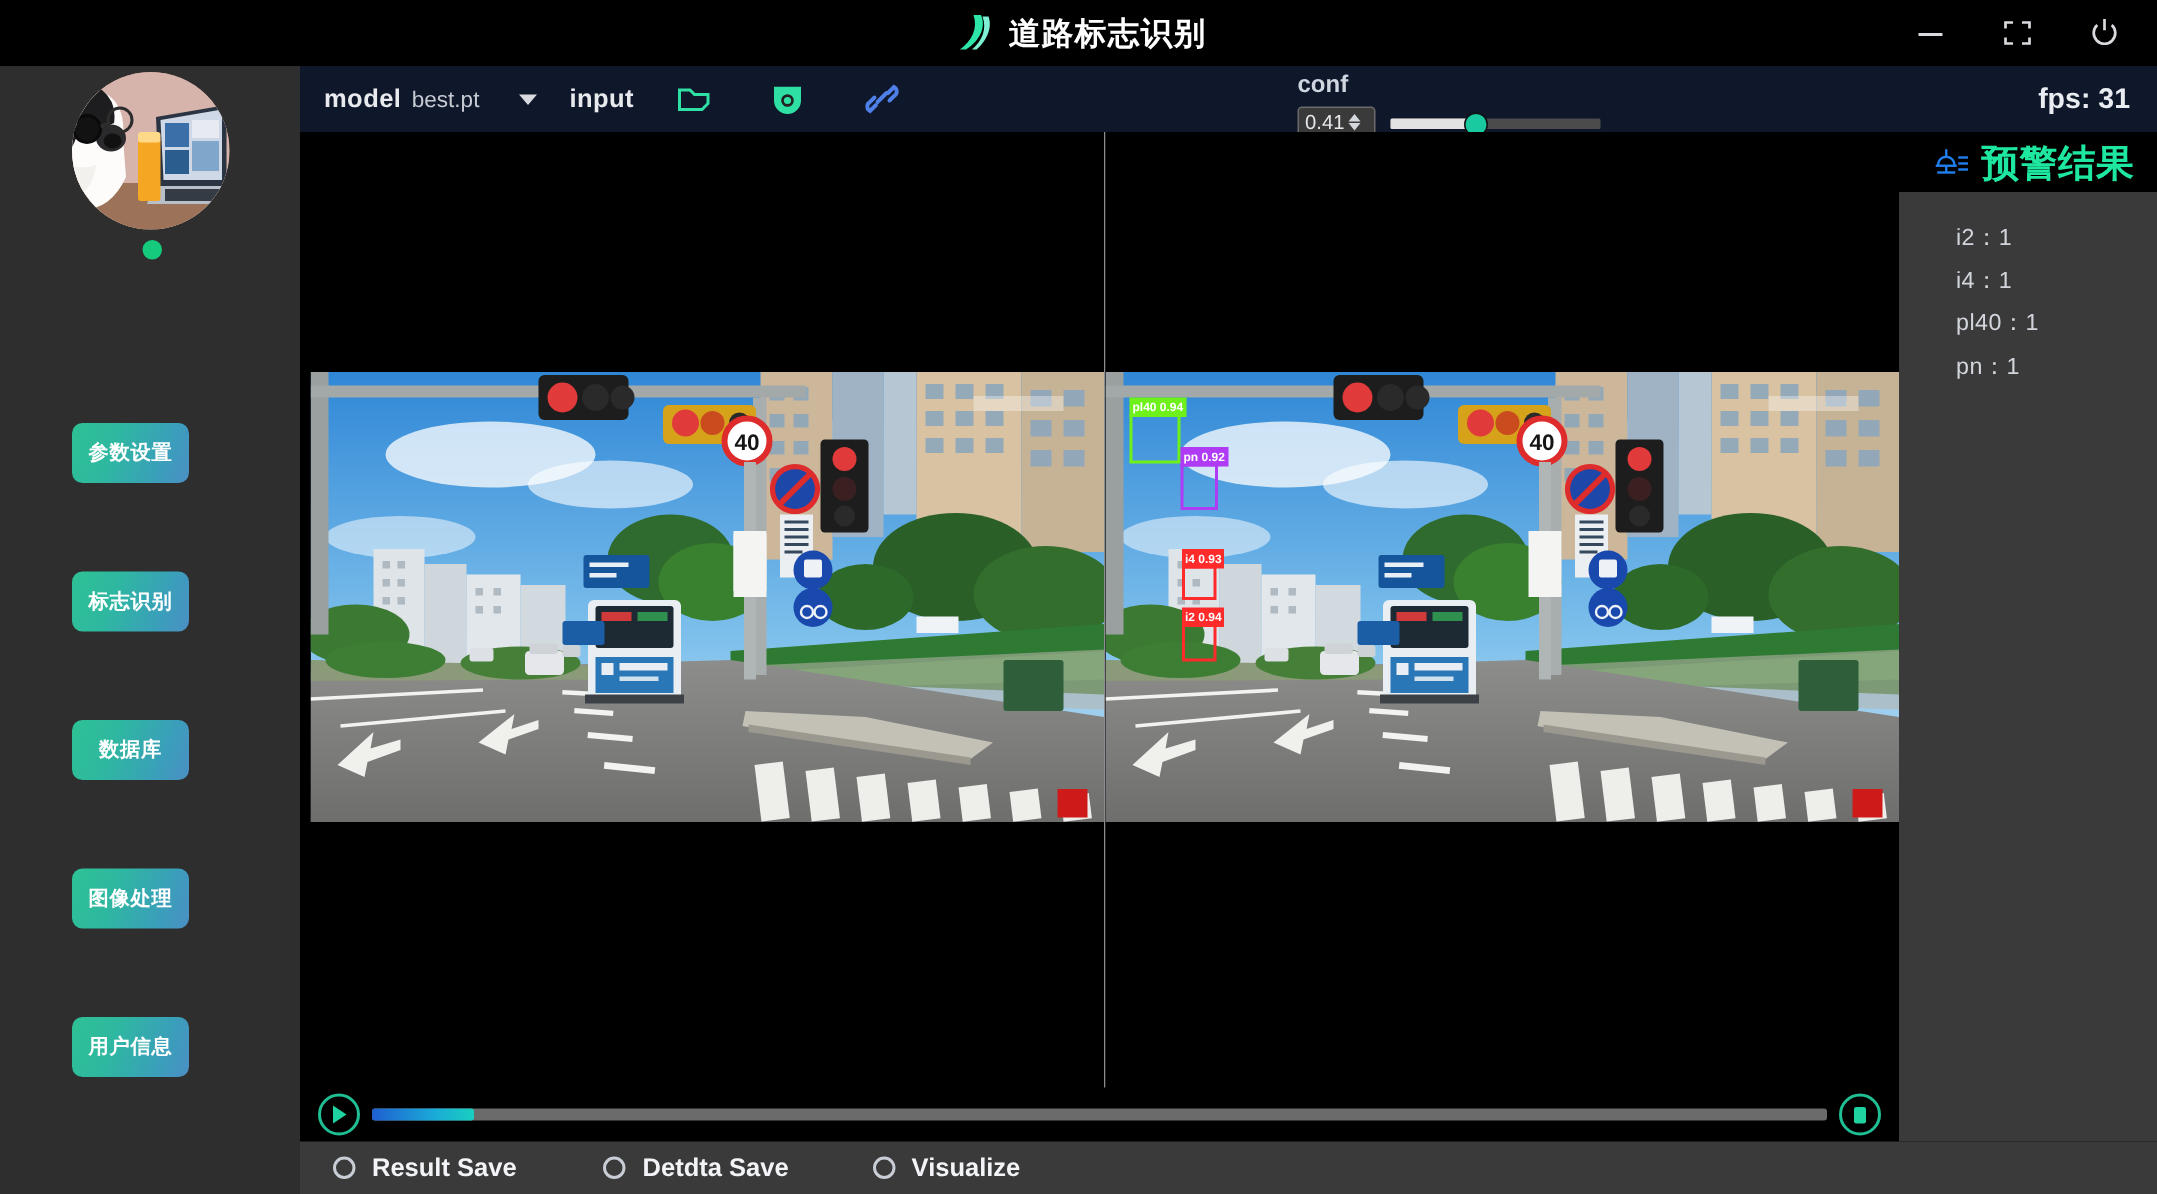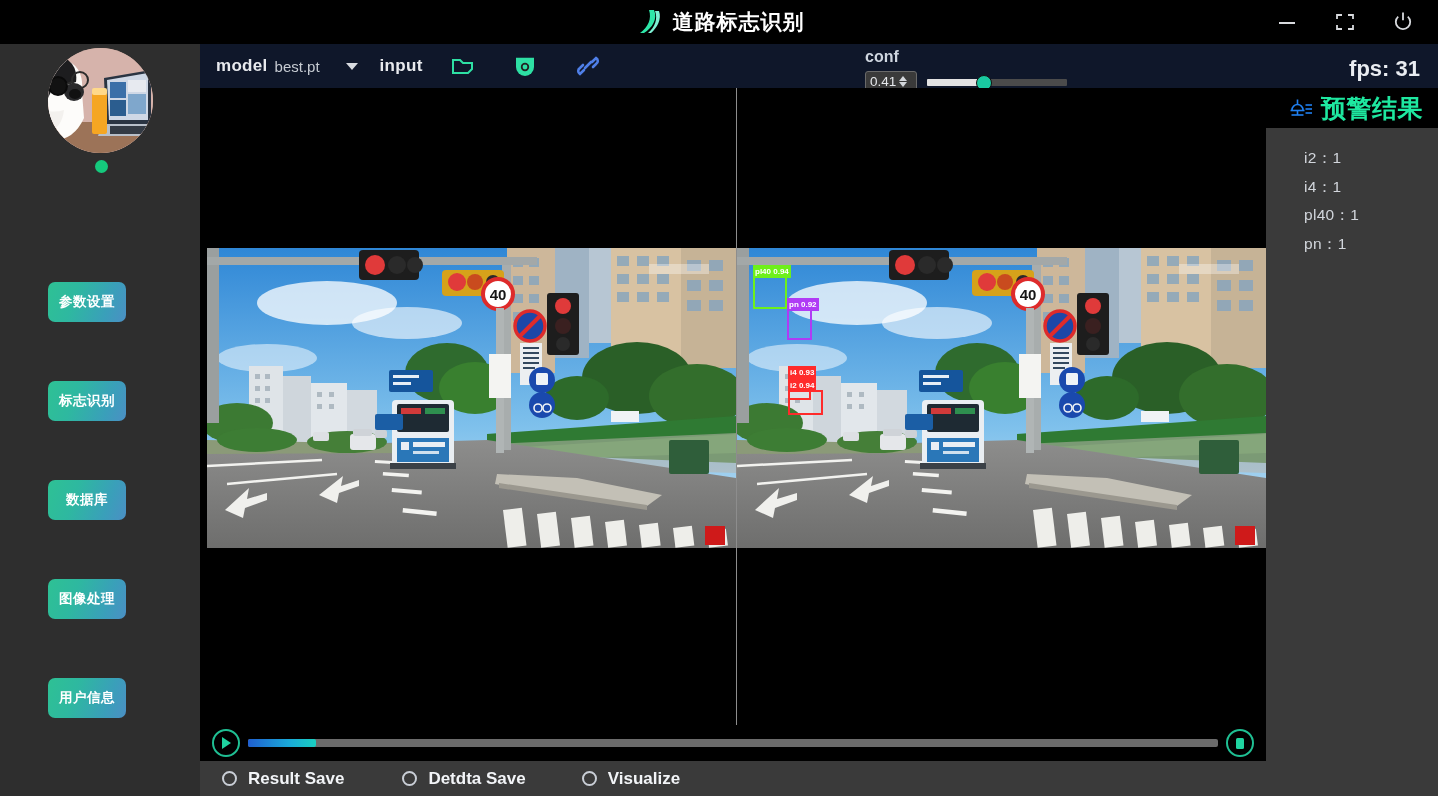--- a/index.html
+++ b/index.html
@@ -94,21 +94,21 @@
     background: #e2e2e2; border-radius: 1px;
   }
   .slider .handle {
     position: absolute; top: 3px; width: 16px; height: 16px; border-radius: 50%;
     background: #19c9a0; border: 1px solid #111;
   }
   .radio-ring {
     width: 15px; height: 15px; border-radius: 50%; border: 2px solid #c9ced6;
     cursor: pointer;
   }
-  #fps-text { color: #e9ecf1; font-size: 22px; font-weight: 700; }
+  #fps-text { color: #e9ecf1; font-size: 19px; font-weight: 700; }
 
   
   #video-area {
     position: absolute; left: 200px; top: 88px; width: 1066px; height: 673px; background: #000;
   }
   .video-pane { position: absolute; top: 0; width: 529px; height: 673px; background: #000; overflow: hidden; }
   #pane-left { left: 7px; }
   #pane-right { left: 537px; }
   #pane-divider {
     position: absolute; left: 536px; top: 0; width: 1px; height: 650px; background: #8d8d8d;
@@ -671,21 +671,21 @@
         
         <div class="det-box" id="det0" style="left: 16px; top: 28px; width: 34px; height: 33px; border-color: rgb(110, 240, 26);">
           <span class="det-tag" style="background: rgb(110, 240, 26);">pl40 0.94</span>
         </div>
         <div class="det-box" id="det1" style="left: 50px; top: 61px; width: 25px; height: 31px; border-color: rgb(176, 59, 245);">
           <span class="det-tag" style="background: rgb(176, 59, 245);">pn 0.92</span>
         </div>
         <div class="det-box" id="det2" style="left: 51px; top: 129px; width: 23px; height: 23px; border-color: rgb(255, 43, 43);">
           <span class="det-tag" style="background: rgb(255, 43, 43);">i4 0.93</span>
         </div>
-        <div class="det-box" id="det3" style="left: 51px; top: 142px; width: 35px; height: 25px; border-color: rgb(255, 43, 43);">
+        <div class="det-box" id="det3" style="left: 51px; top: 168px; width: 23px; height: 25px; border-color: rgb(255, 43, 43);">
           <span class="det-tag" style="background: rgb(255, 43, 43);">i2 0.94</span>
         </div>
       </div>
     </div>
   </div>
 
   <div id="player-bar">
     <div id="play-btn">
       <svg width="12" height="14" viewBox="0 0 12 14">
           <path d="M2 1 L11 7 L2 13 Z" fill="#1fd3a0"></path>

